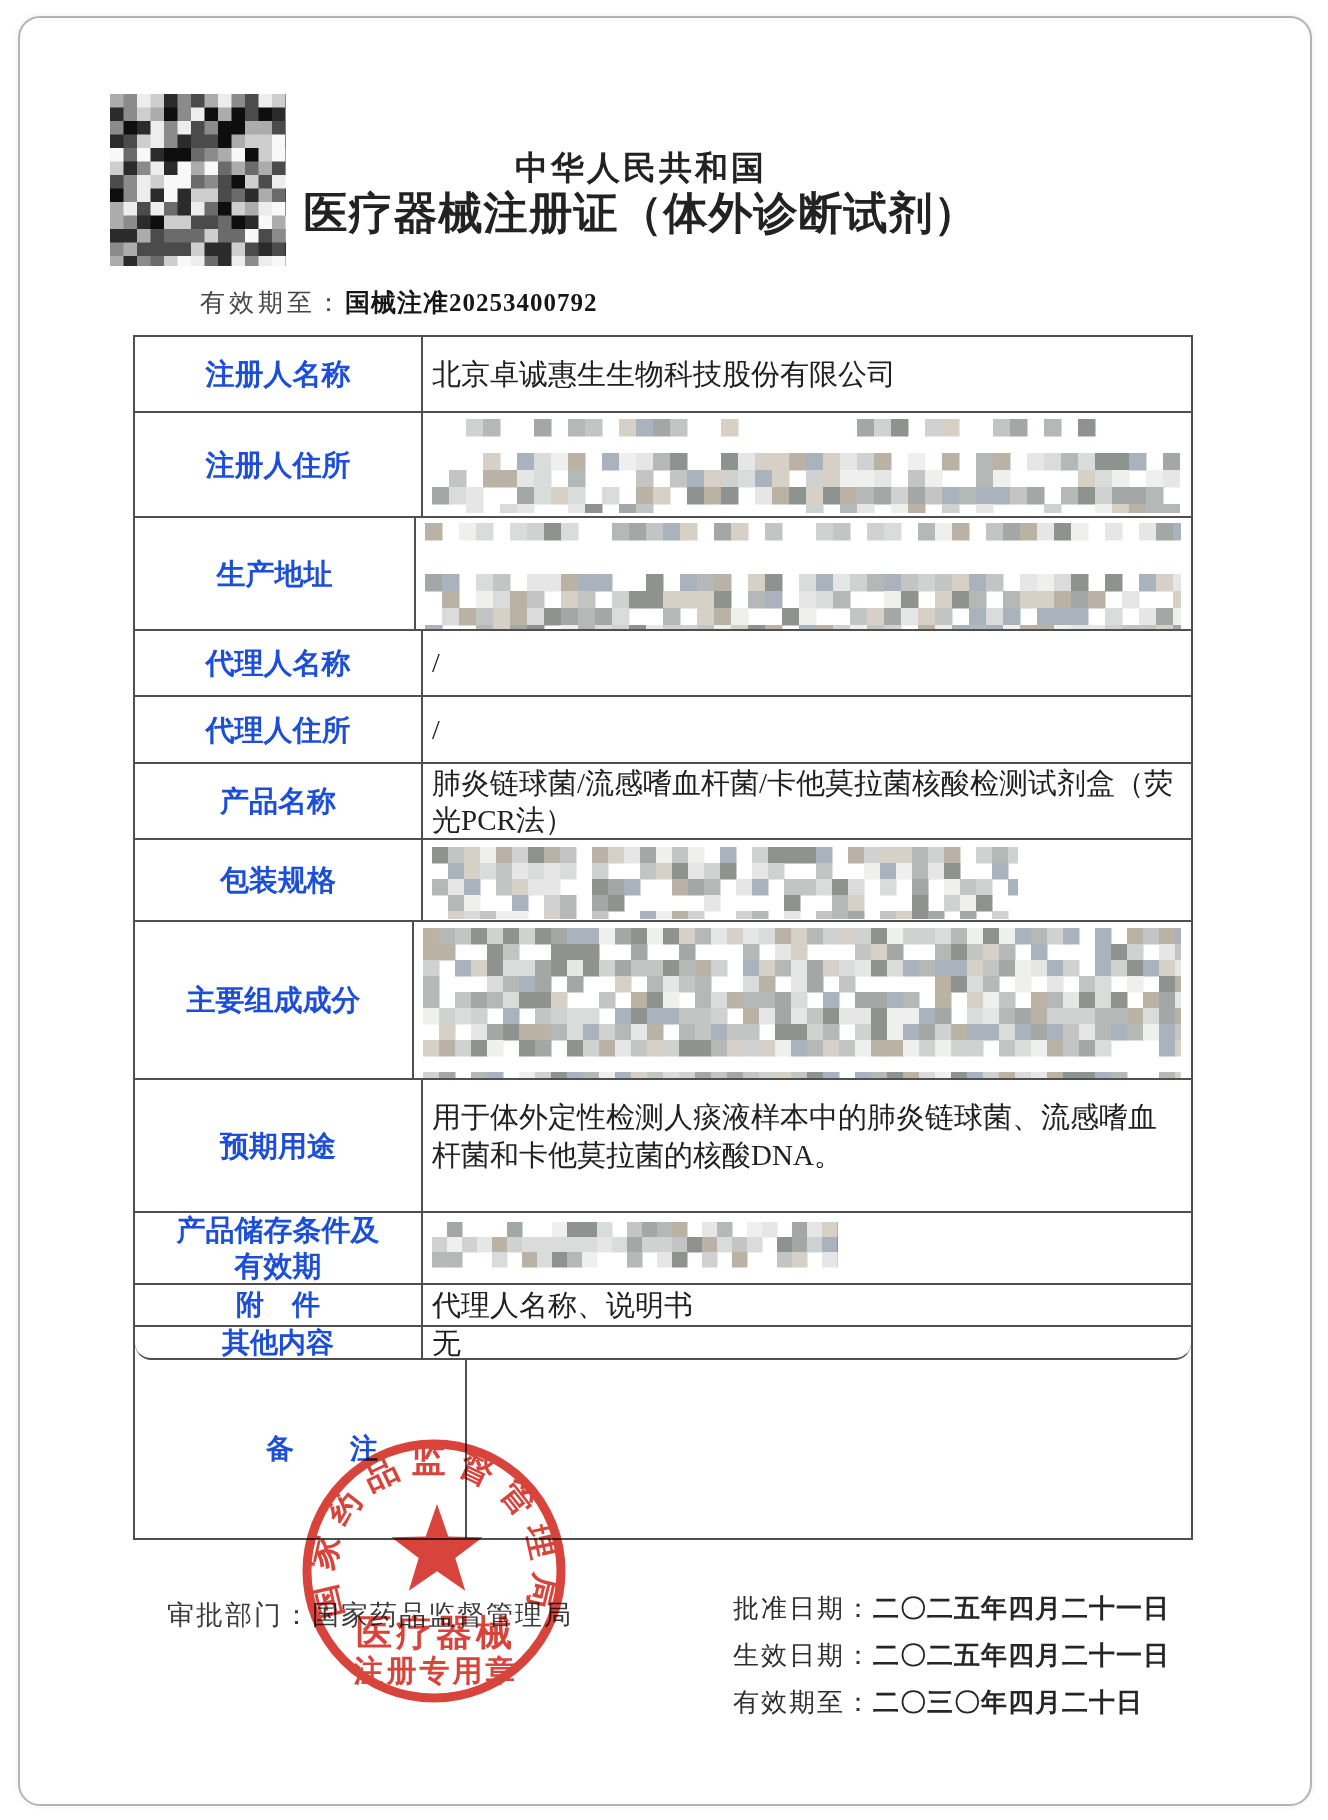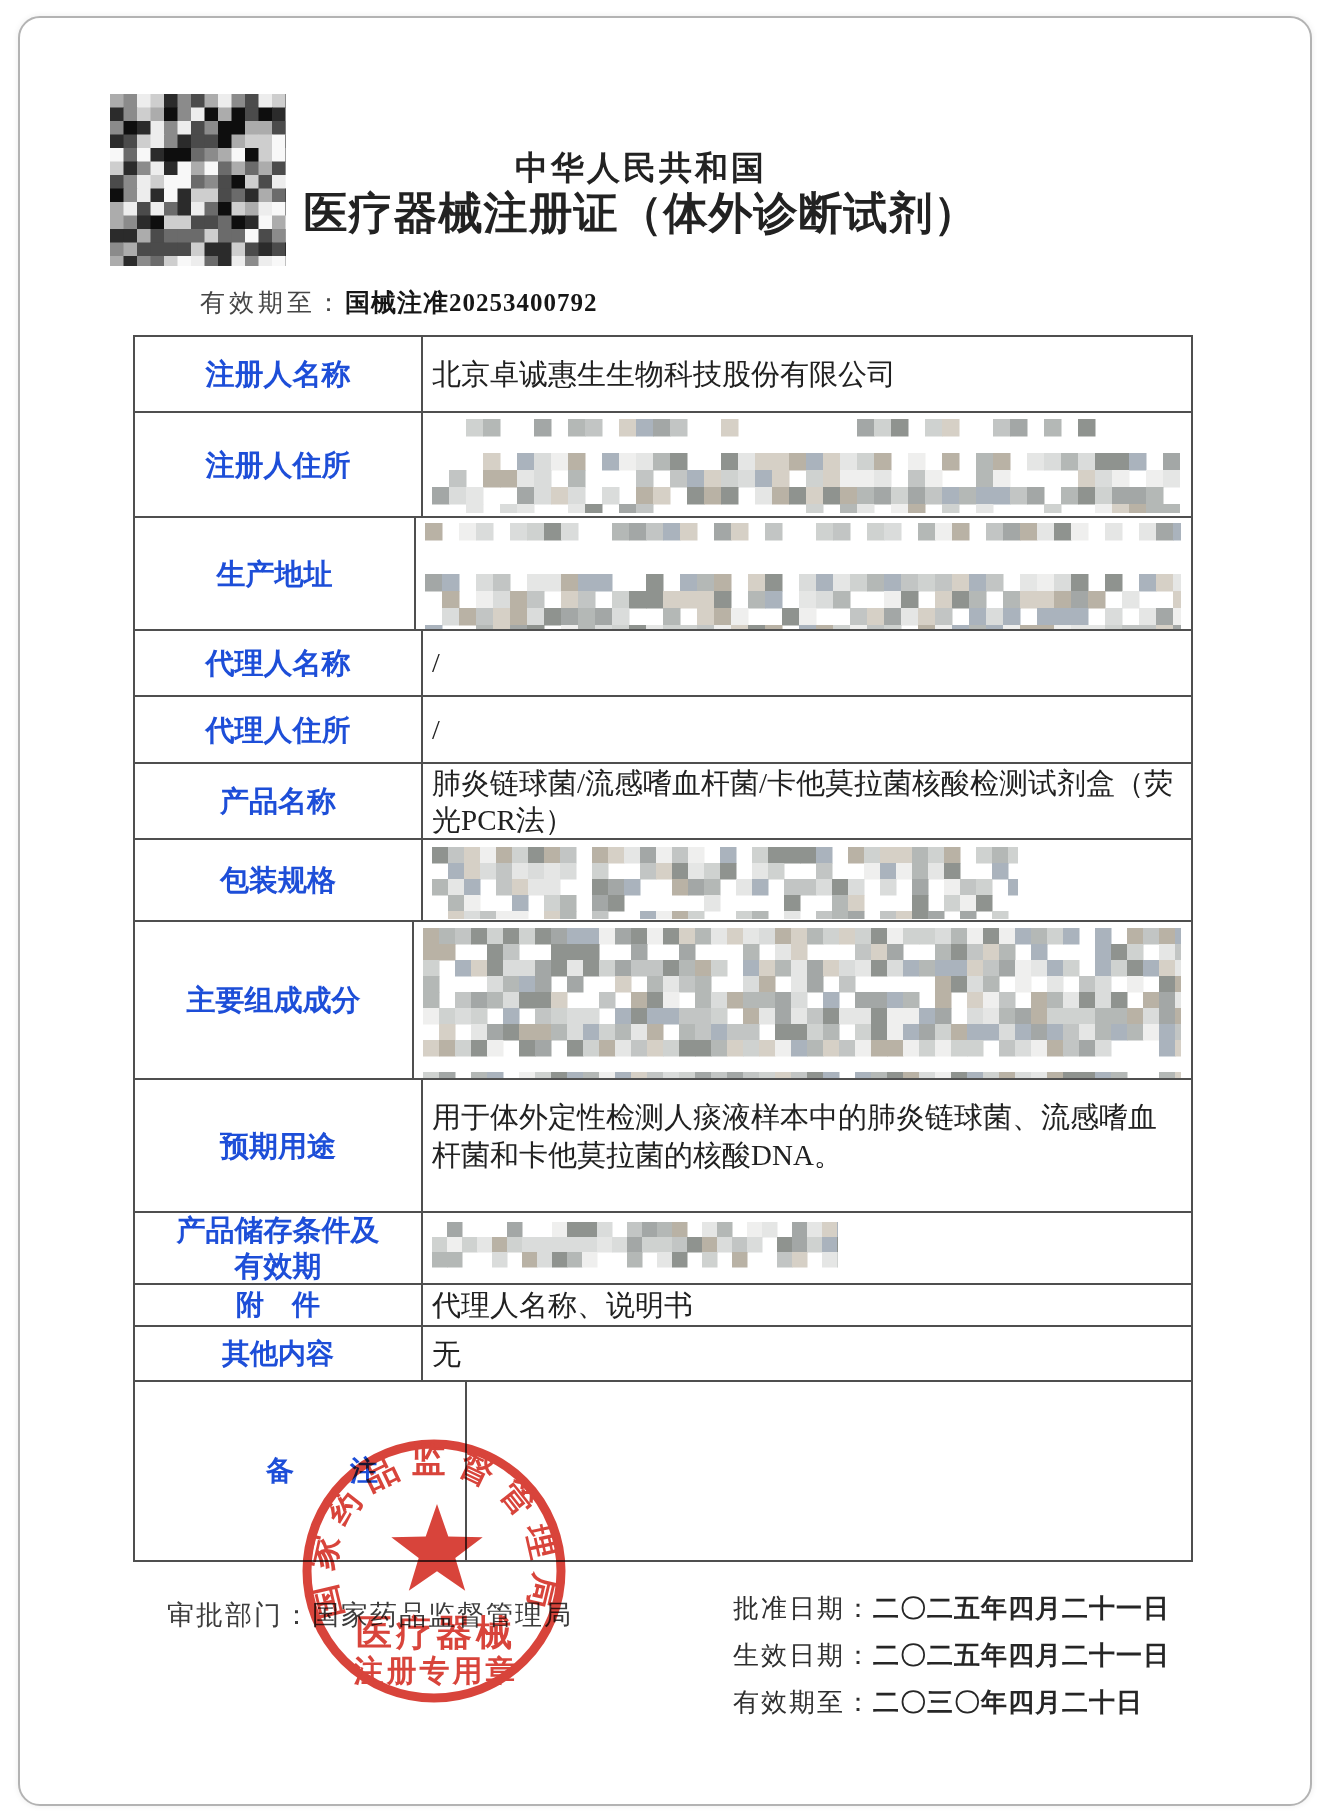--- a/index.html
+++ b/index.html
@@ -34,21 +34,21 @@
   .cell{box-sizing:border-box;}
   .lab-cell{
     width:288px;border-right:2px solid #4f4f4f;display:flex;align-items:center;justify-content:center;
     font-family:"Liberation Sans", sans-serif;font-weight:bold;font-size:29px;color:#1d4ed8;
     text-align:center;line-height:36px;
   }
   .val-cell{flex:1;padding:4px 10px 4px 9px;font-size:29px;line-height:38px;color:#212121;position:relative;}
   .v-center{display:flex;align-items:center;}
   .r1{height:76px;} .r2{height:105px;} .r3{height:113px;} .r4{height:66px;}
   .r5{height:67px;} .r6{height:76px;} .r7{height:82px;} .r8{height:158px;}
-  .r9{height:133px;} .r10{height:72px;} .r11{height:42px;} .r12{height:55px;}
+  .r9{height:133px;} .r10{height:72px;} .r11{height:42px;} .r12{height:33px;border-radius:19px;}
   .r13{height:178px;}
   .r9 .val-cell{padding-top:18px;}
   .r6 .val-cell{padding-top:1px;line-height:37px;}
   .r10 .lab-cell span{display:inline-block;max-width:212px;}
   .r11 .lab-cell,.r12 .lab-cell,.r13 .lab-cell{font-size:28px;}
   .r13 .lab-cell{align-items:center;margin-left:44px;}
   .slash{font-size:28px;}
   
   .pixelate{overflow:hidden;}
   .px-zhusuo{width:748px;height:94px;margin-top:2px;}

